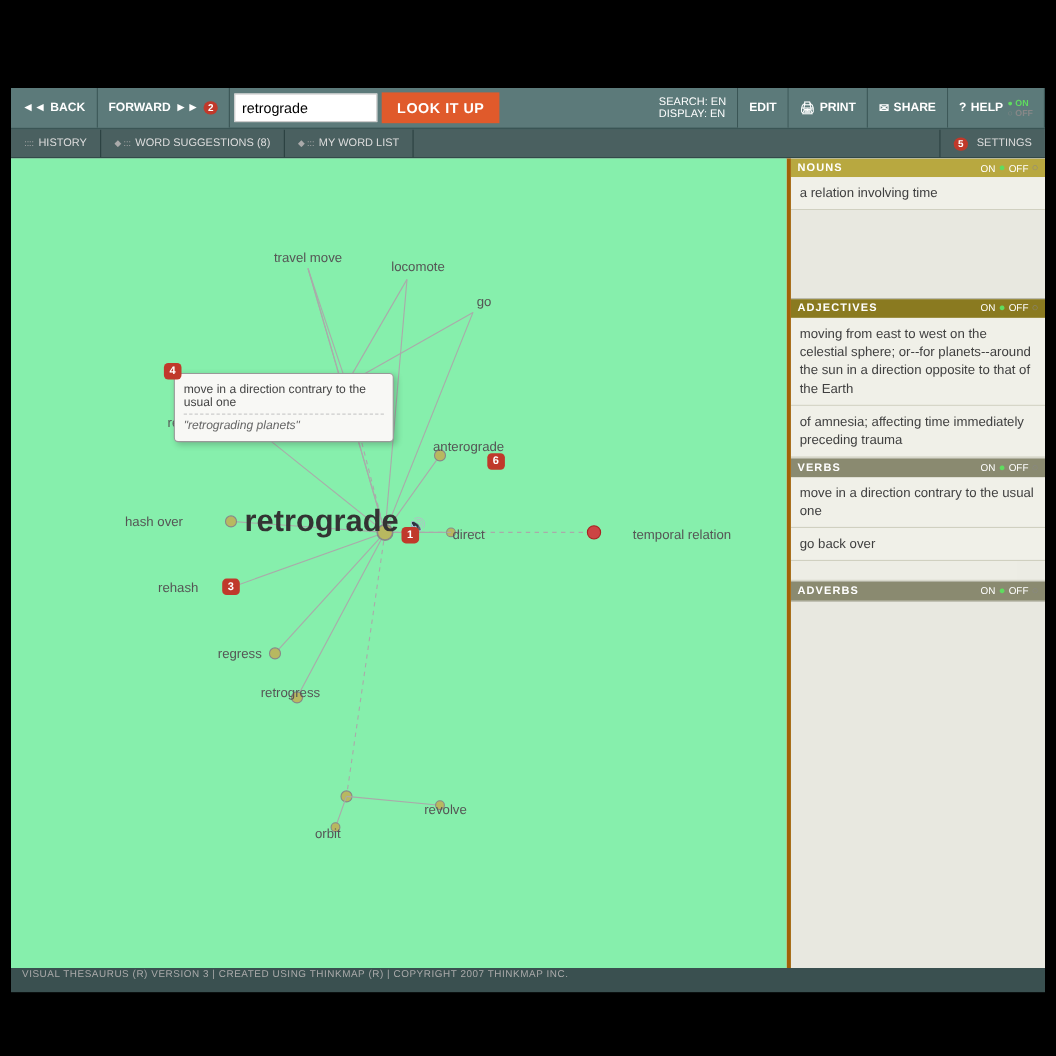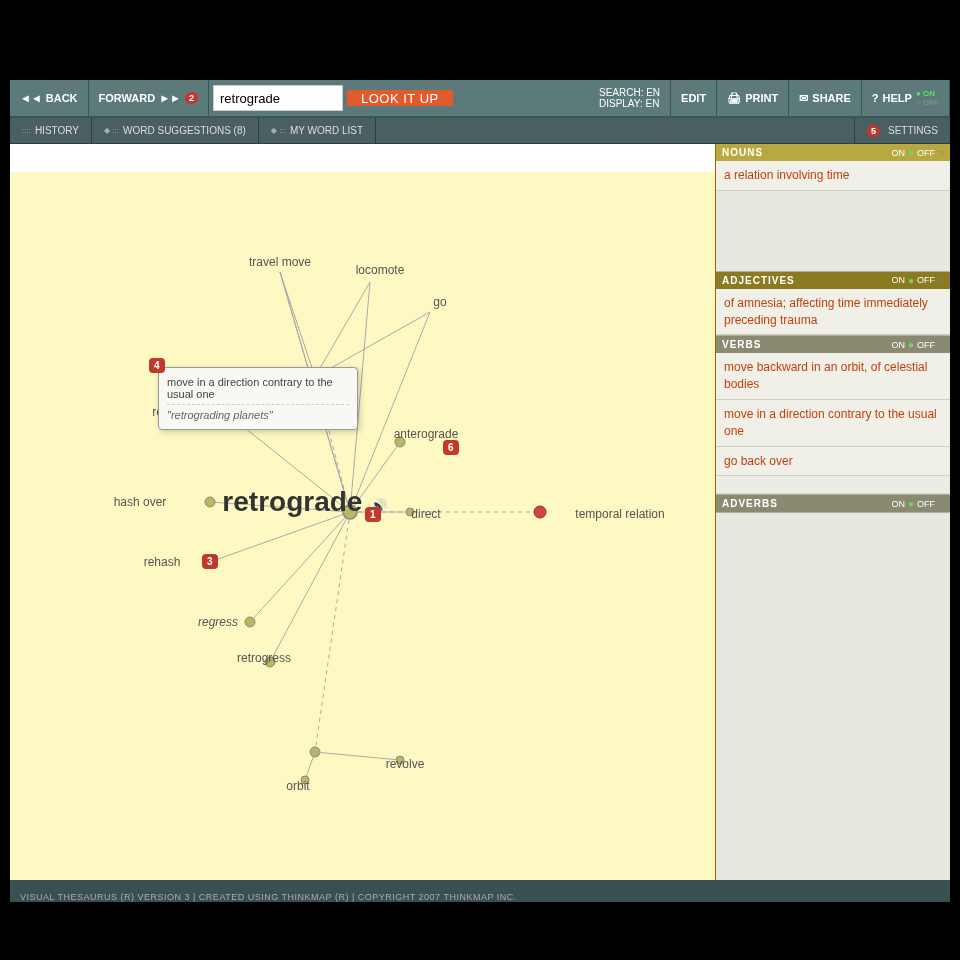--- a/index.html
+++ b/index.html
@@ -57,24 +57,24 @@
       width: 130px;
       height: 26px;
       margin: 0 4px;
       padding: 0 6px;
       border: 1px solid #ccc;
       font-size: 13px;
     }
     #lookup-btn {
       background: #e05a2b;
       color: #fff;
-      font-weight: normal;
+      font-weight: bold;
       font-size: 13px;
       padding: 0 14px;
-      height: 16px;
+      height: 28px;
       border: none;
       cursor: pointer;
       letter-spacing: 0.5px;
     }
     .tb-info {
       display: flex;
       flex-direction: column;
       justify-content: center;
       padding: 0 10px;
       color: #fff;
@@ -119,35 +119,34 @@
     
     #main {
       display: flex;
       height: calc(100% - 64px);
     }
 
     
     #graph {
       flex: 1;
       position: relative;
-      background: #fef9c3;
+      background: #86efac;
       overflow: hidden;
-      margin-top: 28px;
     }
     #graph svg {
       position: absolute;
       top: 0; left: 0;
       width: 100%; height: 100%;
     }
 
     
     #sidebar {
       width: 235px;
       background: #e8e8e0;
-      border-left: 1px solid #a16207;
+      border-left: 4px solid #a16207;
       overflow-y: auto;
       display: flex;
       flex-direction: column;
     }
     .side-section {
       border-bottom: 1px solid #b0b0a0;
     }
     .side-header {
       display: flex;
       align-items: center;
@@ -168,21 +167,21 @@
       align-items: center;
       gap: 3px;
       font-size: 9px;
       color: #fff;
     }
     .dot-on { color: #5fdd5f; font-size: 10px; }
     .dot-off { color: #888; font-size: 10px; }
     .side-item {
       padding: 6px 8px;
       font-size: 12px;
-      color: #c2410c;
+      color: #404040;
       border-bottom: 1px solid #d0d0c0;
       background: #f0f0e8;
       cursor: pointer;
       line-height: 1.4;
     }
 
     
     .tooltip-box {
       position: absolute;
       background: #f8f8f5;
@@ -221,21 +220,21 @@
       font-size: 28px;
       font-weight: bold;
       color: #333;
     }
 
     
     #statusbar {
       background: #3a5050;
       height: 22px;
       display: flex;
-      align-items: flex-end;
+      align-items: flex-start;
       padding: 0 10px;
       color: #aaa;
       font-size: 9px;
       letter-spacing: 0.5px;
     }
   </style>
 </head>
 <body>
 
 <div id="app">
@@ -353,21 +352,21 @@
 
       <div class="node-label" style="left:270px; top:90px;">travel move</div>
       <div class="node-label" style="left:370px; top:98px;">locomote</div>
       <div class="node-label" style="left:430px; top:130px;">go</div>
       <div class="node-label" style="left:416px; top:262px;">anterograde</div>
       <div class="node-label" style="left:416px; top:342px;">direct</div>
       <div class="node-label" style="left:610px; top:342px;">temporal relation</div>
       <div class="node-label" style="left:156px; top:240px;">retral</div>
       <div class="node-label" style="left:130px; top:330px;">hash over</div>
       <div class="node-label" style="left:152px; top:390px;">rehash</div>
-      <div class="node-label" style="left:208px; top:450px;font-style:italic;">regress</div>
+      <div class="node-label" style="left:208px; top:450px;">regress</div>
       <div class="node-label" style="left:254px; top:486px;">retrogress</div>
       <div class="node-label" style="left:288px; top:614px;">orbit</div>
       <div class="node-label" style="left:395px; top:592px;">revolve</div>
 
       <div class="node-label main-word" style="left:295px; top:330px;">
         retrograde
         <span style="font-size:14px; color:#777;">🔊</span>
       </div>
 
       <div class="tooltip-box" style="left:148px; top:195px;">
@@ -404,34 +403,34 @@
       <div class="side-section">
         <div class="side-header" style="background:#8a7a20;">
           <span class="side-header-title">ADJECTIVES</span>
           <div class="side-on-off">
             <span>ON</span>
             <span class="dot-on">●</span>
             <span>OFF</span>
             <span class="dot-off">○</span>
           </div>
         </div>
+        <div class="side-item">moving from east to west on the celestial sphere; or--for planets--around the sun in a direction opposite to that of the Earth</div>
         <div class="side-item">of amnesia; affecting time immediately preceding trauma</div>
       </div>
 
       <div class="side-section">
         <div class="side-header verbs">
           <span class="side-header-title">VERBS</span>
           <div class="side-on-off">
             <span>ON</span>
             <span class="dot-on">●</span>
             <span>OFF</span>
             <span class="dot-off">○</span>
           </div>
         </div>
-        <div class="side-item">move backward in an orbit, of celestial bodies</div>
         <div class="side-item">move in a direction contrary to the usual one</div>
         <div class="side-item">go back over</div>
         <div class="side-item" style="overflow:hidden; height:18px; opacity:0.6;"></div>
       </div>
 
       <div class="side-section">
         <div class="side-header adverbs">
           <span class="side-header-title">ADVERBS</span>
           <div class="side-on-off">
             <span>ON</span>

